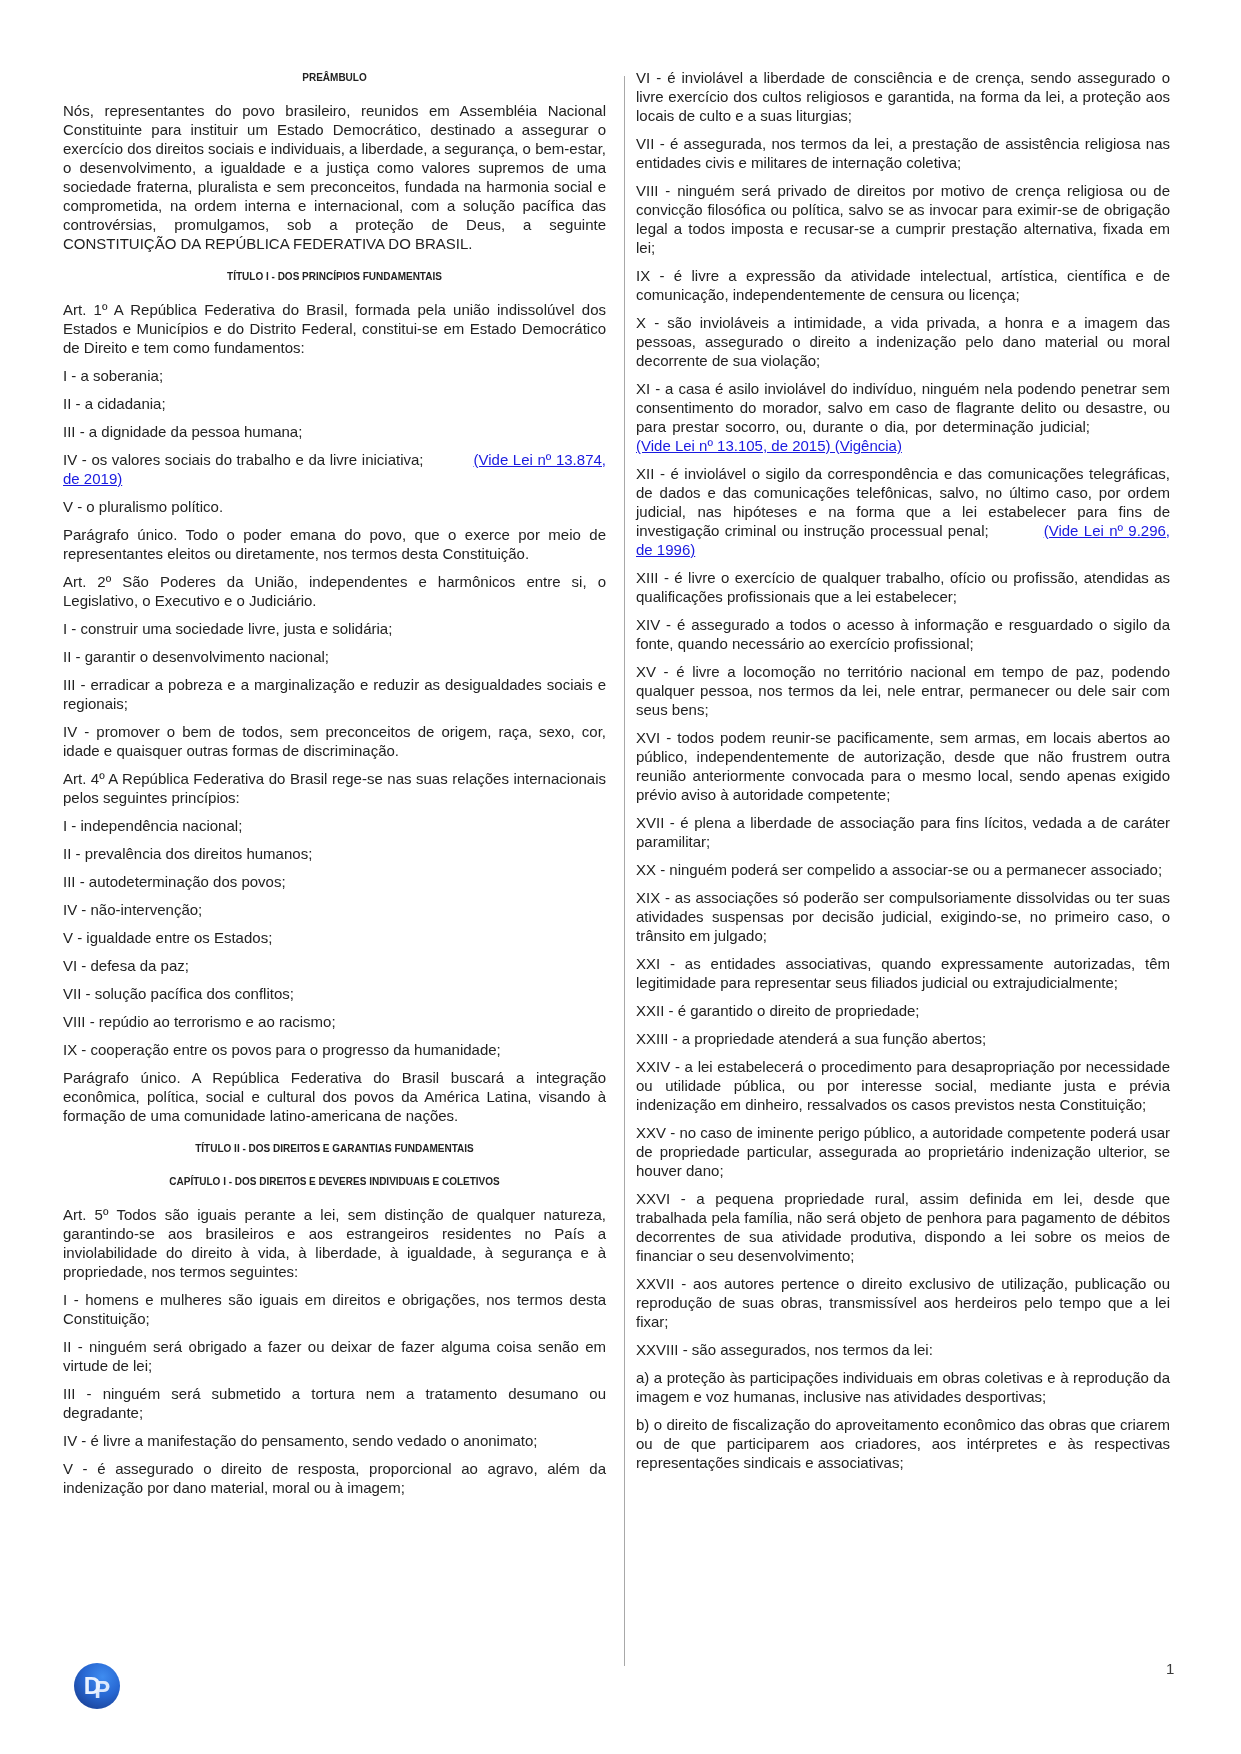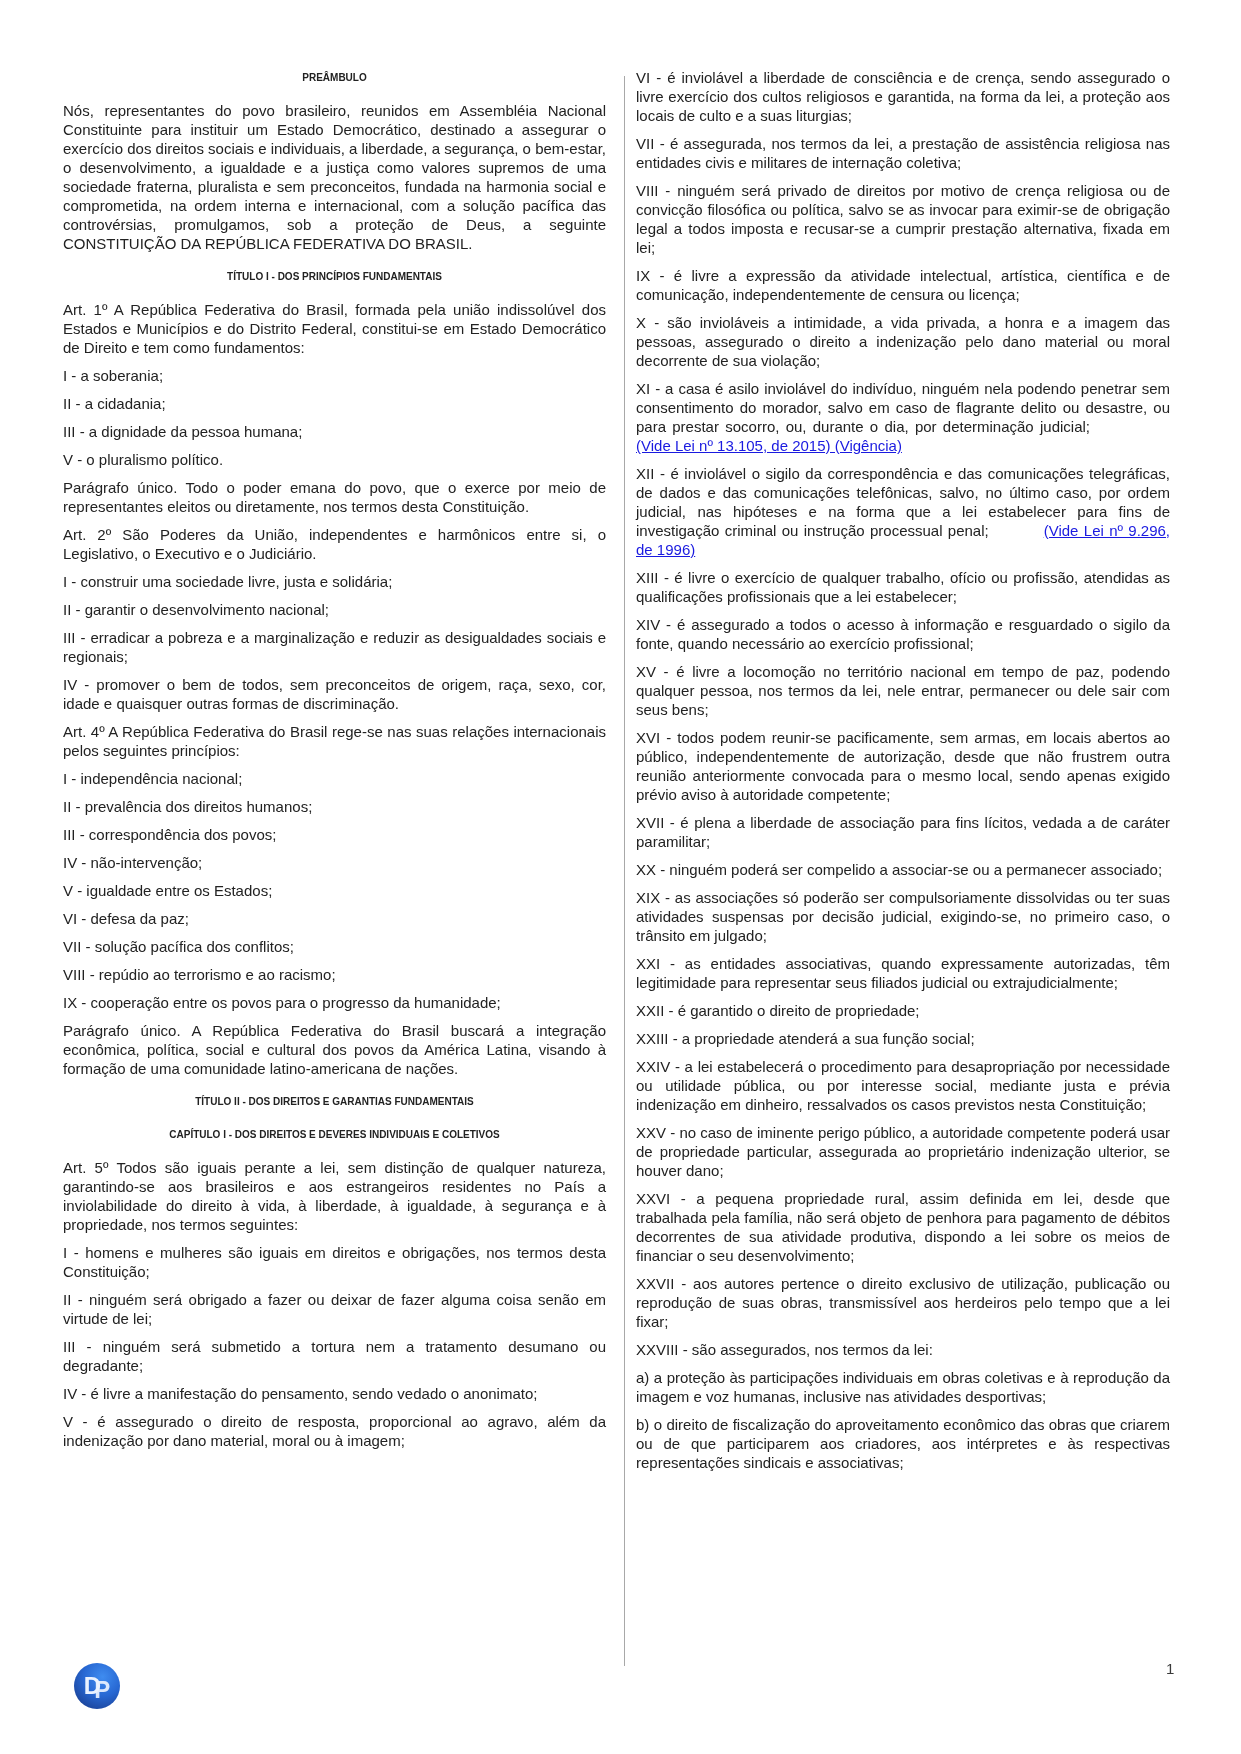--- a/index.html
+++ b/index.html
@@ -34,31 +34,32 @@
 <div class="page">
 
   <div class="col col-left" id="col-left">
       <h2 class="heading">PREÂMBULO</h2>
       <p class="para"><span>Nós, representantes do povo brasileiro, reunidos em Assembléia Nacional Constituinte para instituir um Estado Democrático, destinado a assegurar o exercício dos direitos sociais e individuais, a liberdade, a segurança, o bem-estar, o desenvolvimento, a igualdade e a justiça como valores supremos de uma sociedade fraterna, pluralista e sem preconceitos, fundada na harmonia social e comprometida, na ordem interna e internacional, com a solução pacífica das controvérsias, promulgamos, sob a proteção de Deus, a seguinte CONSTITUIÇÃO DA REPÚBLICA FEDERATIVA DO BRASIL.</span></p>
       <h2 class="heading">TÍTULO I - DOS PRINCÍPIOS FUNDAMENTAIS</h2>
       <p class="para"><span>Art. 1º A República Federativa do Brasil, formada pela união indissolúvel dos Estados e Municípios e do Distrito Federal, constitui-se em Estado Democrático de Direito e tem como fundamentos:</span></p>
       <p class="para"><span>I - a soberania;</span></p>
       <p class="para"><span>II - a cidadania;</span></p>
       <p class="para"><span>III - a dignidade da pessoa humana;</span></p>
+      <p class="para"><span>IV - os valores sociais do trabalho e da livre iniciativa;</span><span class="gap" style="width: 50px;"></span><a href="#" class="vide-link">(Vide Lei nº 13.874, de 2019)</a></p>
       <p class="para"><span>V - o pluralismo político.</span></p>
       <p class="para"><span>Parágrafo único. Todo o poder emana do povo, que o exerce por meio de representantes eleitos ou diretamente, nos termos desta Constituição.</span></p>
       <p class="para"><span>Art. 2º São Poderes da União, independentes e harmônicos entre si, o Legislativo, o Executivo e o Judiciário.</span></p>
       <p class="para"><span>I - construir uma sociedade livre, justa e solidária;</span></p>
       <p class="para"><span>II - garantir o desenvolvimento nacional;</span></p>
       <p class="para"><span>III - erradicar a pobreza e a marginalização e reduzir as desigualdades sociais e regionais;</span></p>
       <p class="para"><span>IV - promover o bem de todos, sem preconceitos de origem, raça, sexo, cor, idade e quaisquer outras formas de discriminação.</span></p>
       <p class="para"><span>Art. 4º A República Federativa do Brasil rege-se nas suas relações internacionais pelos seguintes princípios:</span></p>
       <p class="para"><span>I - independência nacional;</span></p>
       <p class="para"><span>II - prevalência dos direitos humanos;</span></p>
-      <p class="para"><span>III - correspondência dos povos;</span></p>
+      <p class="para"><span>III - autodeterminação dos povos;</span></p>
       <p class="para"><span>IV - não-intervenção;</span></p>
       <p class="para"><span>V - igualdade entre os Estados;</span></p>
       <p class="para"><span>VI - defesa da paz;</span></p>
       <p class="para"><span>VII - solução pacífica dos conflitos;</span></p>
       <p class="para"><span>VIII - repúdio ao terrorismo e ao racismo;</span></p>
       <p class="para"><span>IX - cooperação entre os povos para o progresso da humanidade;</span></p>
       <p class="para"><span>Parágrafo único. A República Federativa do Brasil buscará a integração econômica, política, social e cultural dos povos da América Latina, visando à formação de uma comunidade latino-americana de nações.</span></p>
       <h2 class="heading">TÍTULO II - DOS DIREITOS E GARANTIAS FUNDAMENTAIS</h2>
       <h2 class="heading">CAPÍTULO I - DOS DIREITOS E DEVERES INDIVIDUAIS E COLETIVOS</h2>
       <p class="para"><span>Art. 5º Todos são iguais perante a lei, sem distinção de qualquer natureza, garantindo-se aos brasileiros e aos estrangeiros residentes no País a inviolabilidade do direito à vida, à liberdade, à igualdade, à segurança e à propriedade, nos termos seguintes:</span></p>
@@ -81,21 +82,21 @@
       <p class="para"><span>XII - é inviolável o sigilo da correspondência e das comunicações telegráficas, de dados e das comunicações telefônicas, salvo, no último caso, por ordem judicial, nas hipóteses e na forma que a lei estabelecer para fins de investigação criminal ou instrução processual penal;</span><span class="gap" style="width: 55px;"></span><a href="#" class="vide-link">(Vide Lei nº 9.296, de 1996)</a></p>
       <p class="para"><span>XIII - é livre o exercício de qualquer trabalho, ofício ou profissão, atendidas as qualificações profissionais que a lei estabelecer;</span></p>
       <p class="para"><span>XIV - é assegurado a todos o acesso à informação e resguardado o sigilo da fonte, quando necessário ao exercício profissional;</span></p>
       <p class="para"><span>XV - é livre a locomoção no território nacional em tempo de paz, podendo qualquer pessoa, nos termos da lei, nele entrar, permanecer ou dele sair com seus bens;</span></p>
       <p class="para"><span>XVI - todos podem reunir-se pacificamente, sem armas, em locais abertos ao público, independentemente de autorização, desde que não frustrem outra reunião anteriormente convocada para o mesmo local, sendo apenas exigido prévio aviso à autoridade competente;</span></p>
       <p class="para"><span>XVII - é plena a liberdade de associação para fins lícitos, vedada a de caráter paramilitar;</span></p>
       <p class="para"><span>XX - ninguém poderá ser compelido a associar-se ou a permanecer associado;</span></p>
       <p class="para"><span>XIX - as associações só poderão ser compulsoriamente dissolvidas ou ter suas atividades suspensas por decisão judicial, exigindo-se, no primeiro caso, o trânsito em julgado;</span></p>
       <p class="para"><span>XXI - as entidades associativas, quando expressamente autorizadas, têm legitimidade para representar seus filiados judicial ou extrajudicialmente;</span></p>
       <p class="para"><span>XXII - é garantido o direito de propriedade;</span></p>
-      <p class="para"><span>XXIII - a propriedade atenderá a sua função social;</span></p>
+      <p class="para"><span>XXIII - a propriedade atenderá a sua função abertos;</span></p>
       <p class="para"><span>XXIV - a lei estabelecerá o procedimento para desapropriação por necessidade ou utilidade pública, ou por interesse social, mediante justa e prévia indenização em dinheiro, ressalvados os casos previstos nesta Constituição;</span></p>
       <p class="para"><span>XXV - no caso de iminente perigo público, a autoridade competente poderá usar de propriedade particular, assegurada ao proprietário indenização ulterior, se houver dano;</span></p>
       <p class="para"><span>XXVI - a pequena propriedade rural, assim definida em lei, desde que trabalhada pela família, não será objeto de penhora para pagamento de débitos decorrentes de sua atividade produtiva, dispondo a lei sobre os meios de financiar o seu desenvolvimento;</span></p>
       <p class="para"><span>XXVII - aos autores pertence o direito exclusivo de utilização, publicação ou reprodução de suas obras, transmissível aos herdeiros pelo tempo que a lei fixar;</span></p>
       <p class="para"><span>XXVIII - são assegurados, nos termos da lei:</span></p>
       <p class="para"><span>a) a proteção às participações individuais em obras coletivas e à reprodução da imagem e voz humanas, inclusive nas atividades desportivas;</span></p>
       <p class="para"><span>b) o direito de fiscalização do aproveitamento econômico das obras que criarem ou de que participarem aos criadores, aos intérpretes e às respectivas representações sindicais e associativas;</span></p>
     </div>
 
   <div class="logo">

